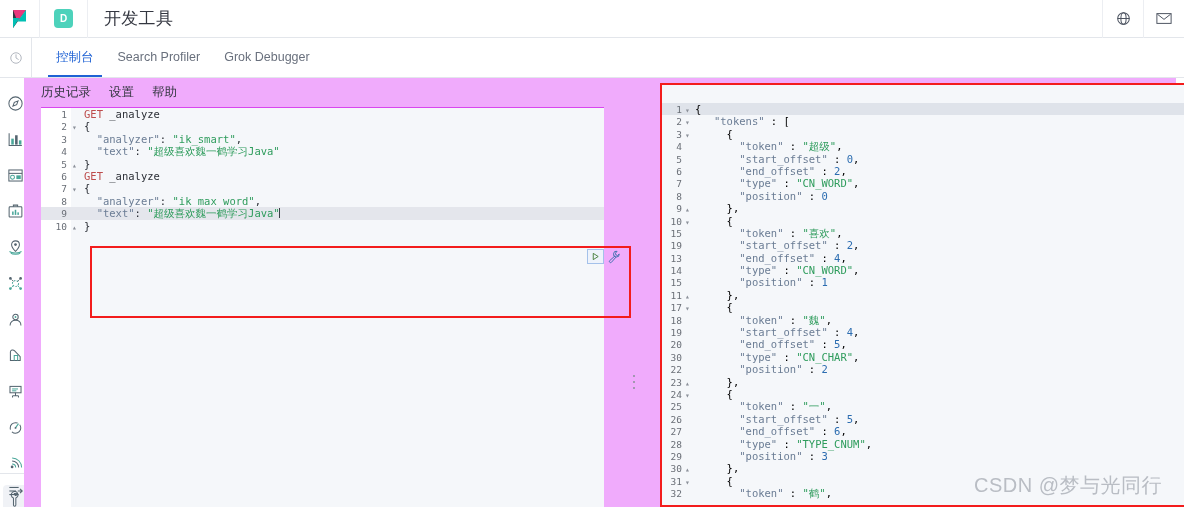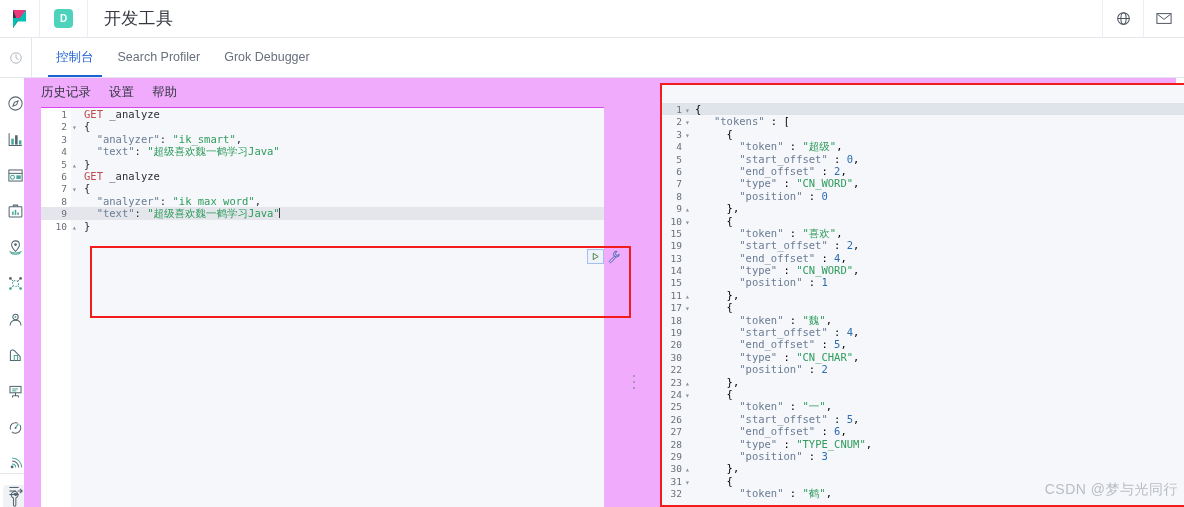--- a/index.html
+++ b/index.html
@@ -163,21 +163,21 @@
   .rline.hl { background: #dfe3ea; }
   .rgut {
     display: inline-block; width: 22px; text-align: right; padding-right: 2px;
     color: #6a6f77; font-size: 9.5px; font-family: "DejaVu Sans Mono", monospace;
   }
   .rfold { display:inline-block; width:7px; color:#8c919a; font-size:8px; text-align:center; }
   .rtext { display:inline-block; padding-left: 4px; vertical-align: top; }
 
   
   .watermark {
-    position: absolute; right: 6px; bottom: 8px; font-size: 14px;
+    position: absolute; right: 22px; bottom: 8px; font-size: 20px;
     color: #b9bdc4; letter-spacing: .5px; z-index: 20; white-space: nowrap;
   }
 </style>
 </head>
 <body>
 
 <div id="app">
 
   <div class="topbar">
     <div class="logo-cell">

